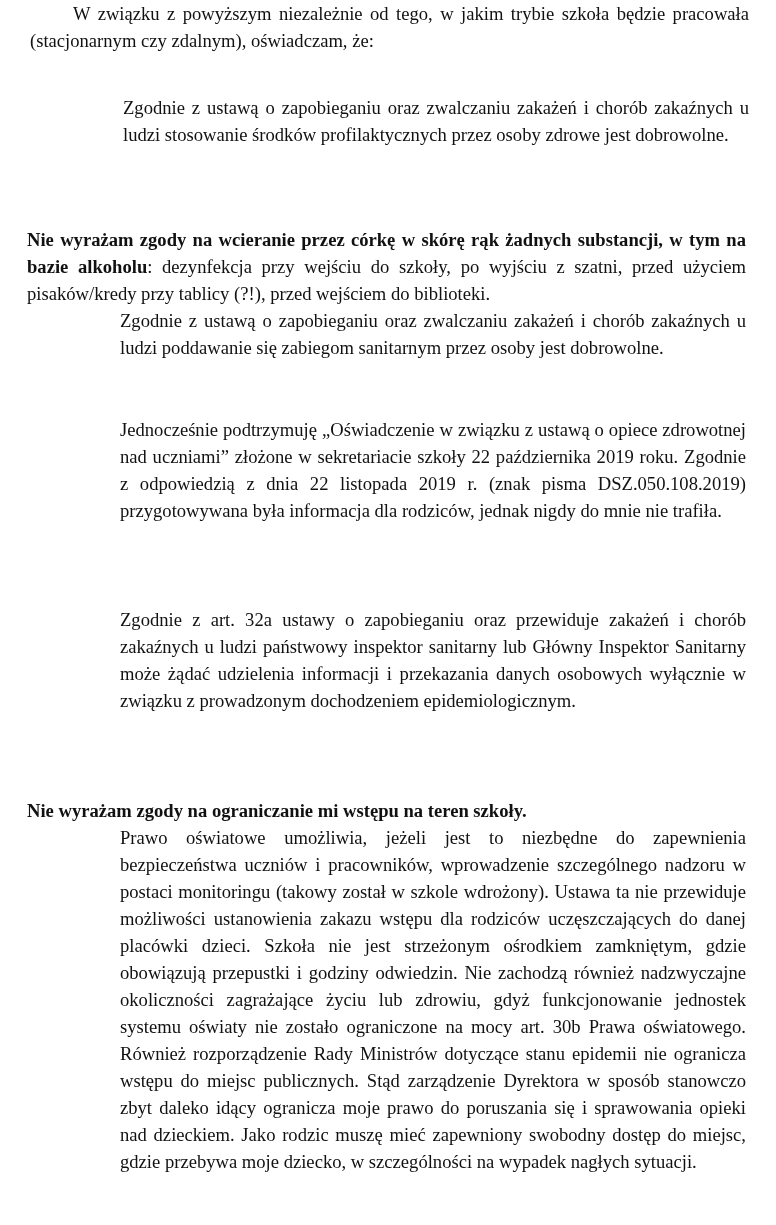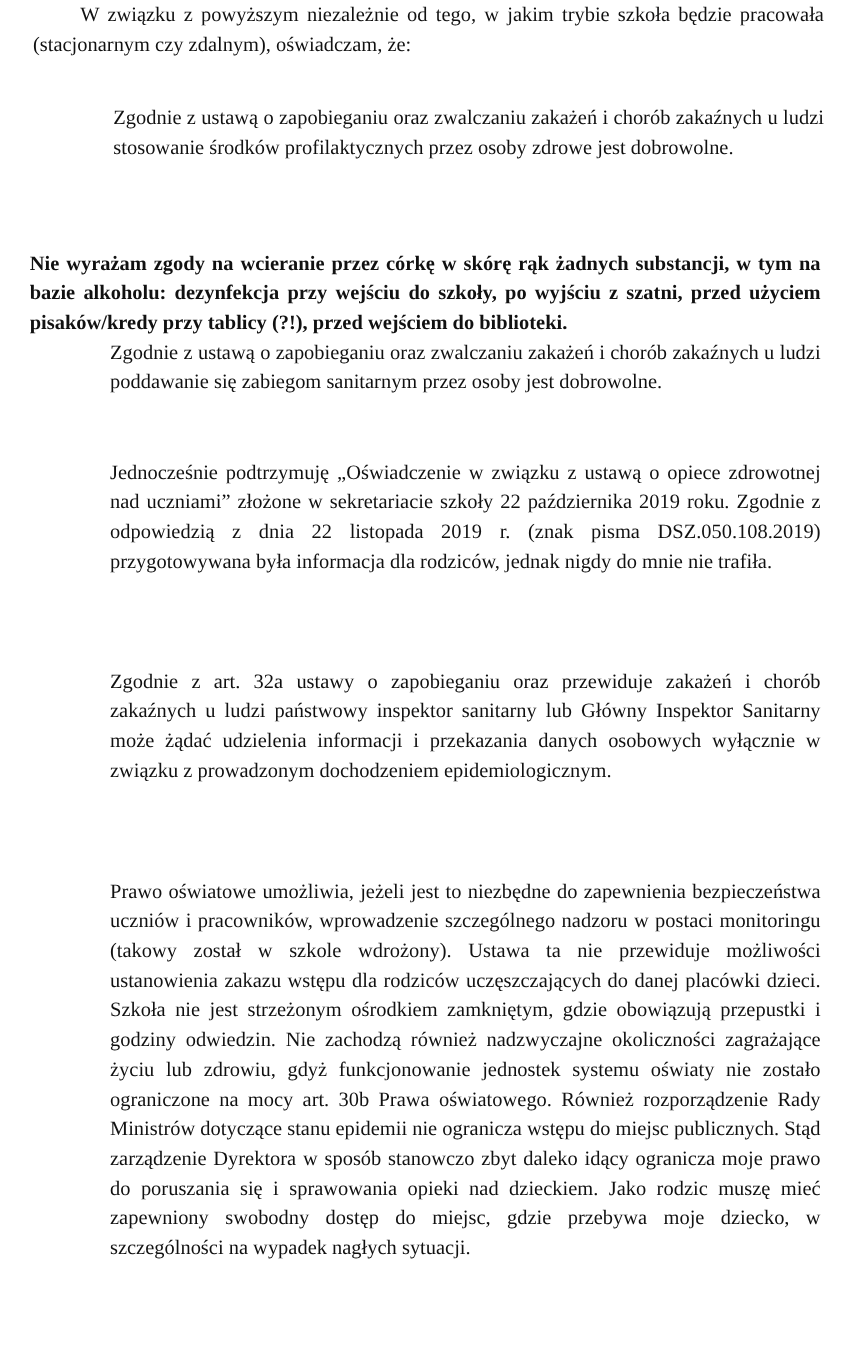--- a/index.html
+++ b/index.html
@@ -41,24 +41,24 @@
   .sec2 { left: 27px; width: 719px; top: 226px; }
   .sec3 { left: 27px; width: 719px; top: 416px; }
   .sec4 { left: 27px; width: 719px; top: 606px; }
   .sec5 { left: 27px; width: 719px; top: 797px; }
 
   .heading {
     font-weight: bold;
     text-align: justify;
   }
   .heading .rest {
-    font-weight: bold;
+    font-weight: normal;
   }
   .body {
-    margin-left: 73px;
+    margin-left: 93px;
     text-align: justify;
   }
 </style>
 </head>
 <body>
 
 <div class="page">
 
   <p class="intro">W związku z powyższym niezależnie od tego, w jakim trybie szkoła będzie pracowała (stacjonarnym czy zdalnym), oświadczam, że:</p>
 
@@ -73,16 +73,17 @@
 
   <div class="section sec3">
     <p class="body">Jednocześnie podtrzymuję „Oświadczenie w związku z ustawą o opiece zdrowotnej nad uczniami” złożone w sekretariacie szkoły 22 października 2019 roku. Zgodnie z odpowiedzią z dnia 22 listopada 2019 r. (znak pisma DSZ.050.108.2019) przygotowywana była informacja dla rodziców, jednak nigdy do mnie nie trafiła.</p>
   </div>
 
   <div class="section sec4">
     <p class="body">Zgodnie z art. 32a ustawy o zapobieganiu oraz przewiduje zakażeń i chorób zakaźnych u ludzi państwowy inspektor sanitarny lub Główny Inspektor Sanitarny może żądać udzielenia informacji i przekazania danych osobowych wyłącznie w związku z prowadzonym dochodzeniem epidemiologicznym.</p>
   </div>
 
   <div class="section sec5">
+    <p class="heading"><span>Nie wyrażam zgody na ograniczanie mi wstępu na teren szkoły.</span><span class="rest"></span></p>
     <p class="body">Prawo oświatowe umożliwia, jeżeli jest to niezbędne do zapewnienia bezpieczeństwa uczniów i pracowników, wprowadzenie szczególnego nadzoru w postaci monitoringu (takowy został w szkole wdrożony). Ustawa ta nie przewiduje możliwości ustanowienia zakazu wstępu dla rodziców uczęszczających do danej placówki dzieci. Szkoła nie jest strzeżonym ośrodkiem zamkniętym, gdzie obowiązują przepustki i godziny odwiedzin. Nie zachodzą również nadzwyczajne okoliczności zagrażające życiu lub zdrowiu, gdyż funkcjonowanie jednostek systemu oświaty nie zostało ograniczone na mocy art. 30b Prawa oświatowego. Również rozporządzenie Rady Ministrów dotyczące stanu epidemii nie ogranicza wstępu do miejsc publicznych. Stąd zarządzenie Dyrektora w sposób stanowczo zbyt daleko idący ogranicza moje prawo do poruszania się i sprawowania opieki nad dzieckiem. Jako rodzic muszę mieć zapewniony swobodny dostęp do miejsc, gdzie przebywa moje dziecko, w szczególności na wypadek nagłych sytuacji.</p>
   </div>
 
 </div>
 
 </body></html>

